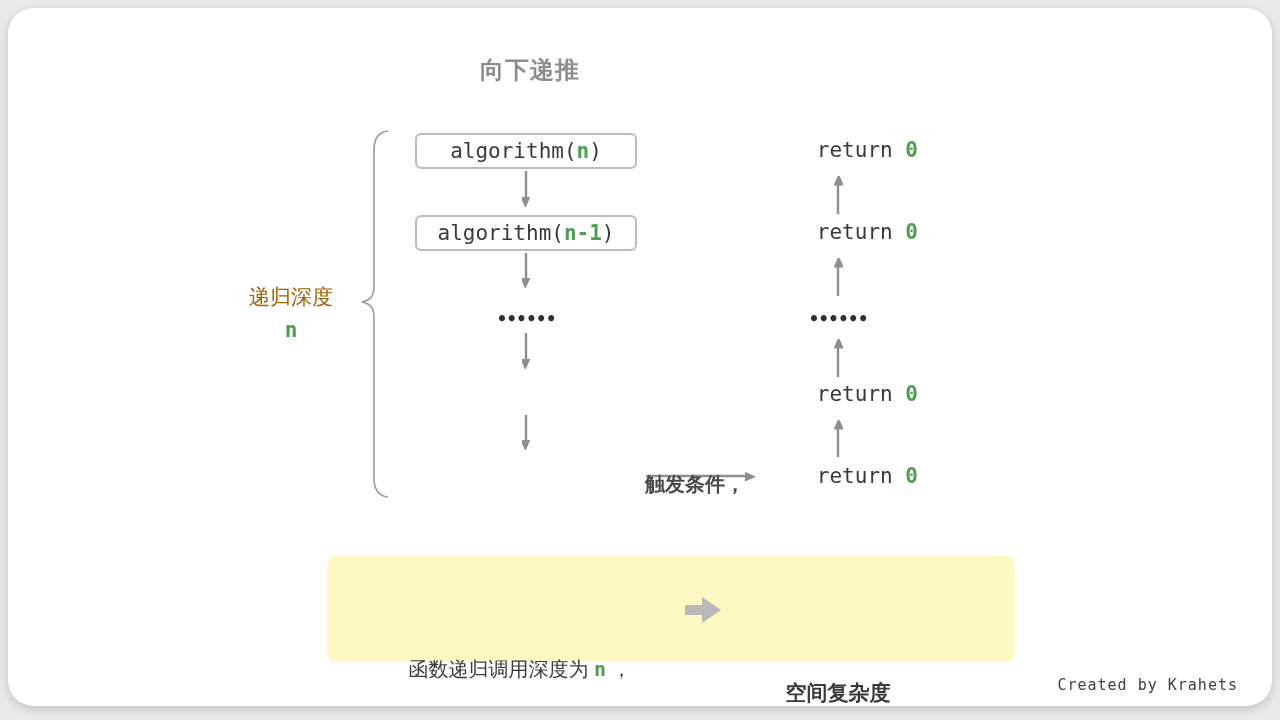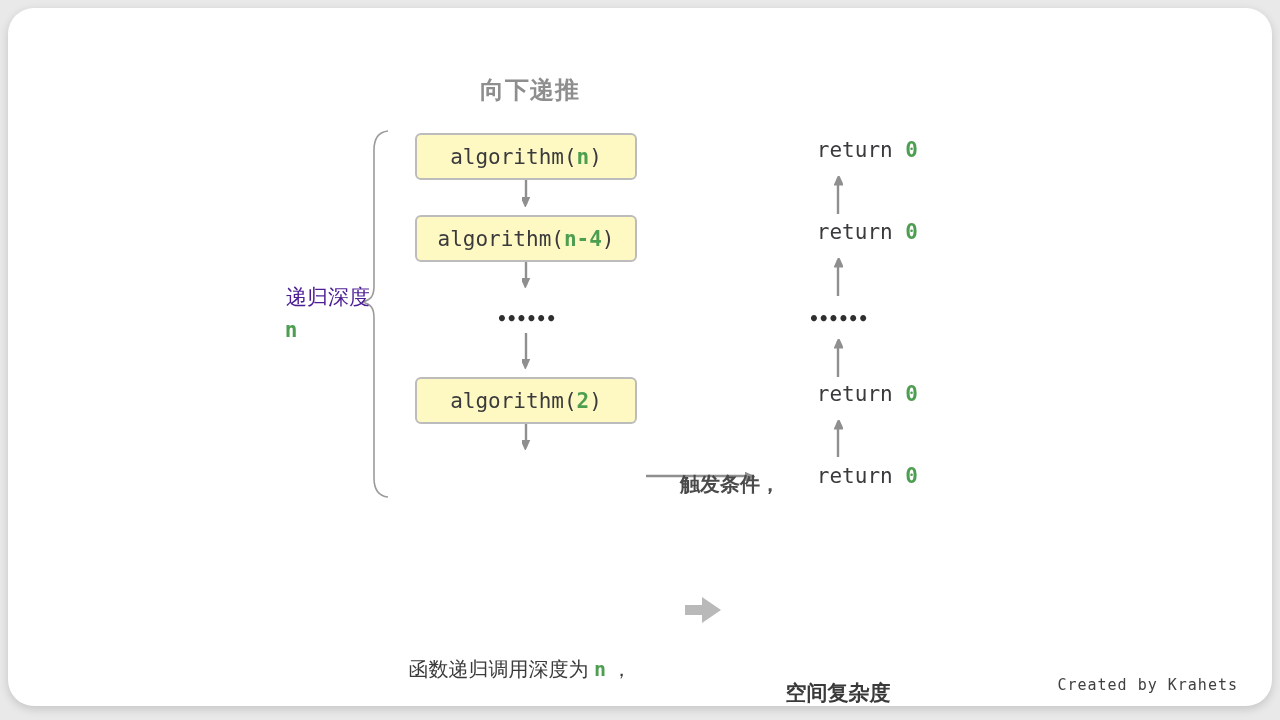--- a/index.html
+++ b/index.html
@@ -7,58 +7,58 @@
     position:relative; width:1280px; height:720px;
     background:#e9e9e9; overflow:hidden;
     font-family:"Liberation Sans", sans-serif;
   }
   .card {
     position:absolute; left:8px; top:8px; width:1264px; height:698px;
     background:#ffffff; border-radius:26px;
     box-shadow:0 3px 10px rgba(0,0,0,0.16);
   }
   .hdr {
-    position:absolute; width:220px; top:74px; text-align:center;
+    position:absolute; width:220px; top:54px; text-align:center;
     font-size:24px; font-weight:bold; color:#8e8e8e; letter-spacing:1px;
   }
   .callbox {
-    position:absolute; left:415px; width:222px; height:47px; box-sizing:border-box;
-    background:#fef9c3; border:2px solid #bcbcbc; border-radius:6px;
+    position:absolute; left:415px; width:222px; height:36px; box-sizing:border-box;
+    background:#ffffff; border:2px solid #bcbcbc; border-radius:6px;
     display:flex; align-items:center; justify-content:center;
     font-family:"DejaVu Sans Mono", monospace; font-size:21px; color:#3a3a3c;
     white-space:pre;
   }
   .green { color:#4e9e52; font-weight:bold; }
   .ret {
     position:absolute; left:758px; width:160px; text-align:right;
     font-family:"DejaVu Sans Mono", monospace; font-size:21px; line-height:24px;
     color:#3a3a3c; white-space:pre;
   }
   .dots {
     position:absolute; width:80px; top:309px; text-align:center;
     font-size:17px; font-weight:bold; letter-spacing:-1px; color:#2f2f2f;
     font-family:"DejaVu Sans", sans-serif;
   }
   .depth-label {
-    position:absolute; left:200px; top:283px; width:170px; text-align:right;
-    font-size:21px; color:#4c1d95;
+    position:absolute; left:206px; top:283px; width:170px; text-align:center;
+    font-size:21px; color:#a16207;
   }
   .depth-n {
     position:absolute; left:206px; top:318px; width:170px; text-align:center;
     font-family:"DejaVu Sans Mono", monospace; font-size:21px; font-weight:bold;
     color:#4e9e52;
   }
   .note {
-    position:absolute; left:680px; top:404px; width:130px;
+    position:absolute; left:645px; top:404px; width:130px;
     font-size:20px; font-weight:bold; color:#4a4a4a; line-height:32px;
     white-space:pre;
   }
   .summary {
-    position:absolute; left:327px; top:556px; width:628px; height:106px;
-    background:#ffffff; border-radius:10px;
+    position:absolute; left:327px; top:556px; width:688px; height:106px;
+    background:#fef9c3; border-radius:10px;
   }
   .sum-left {
     position:absolute; left:8px; top:13px; width:370px; text-align:center;
     font-size:20px; color:#3a3a3a; line-height:40px; white-space:pre;
   }
   .sum-left .code, .sum-right .code {
     font-family:"DejaVu Sans Mono", monospace;
   }
   .sum-arrow { position:absolute; left:356px; top:38px; }
   .sum-right {
@@ -104,22 +104,21 @@
 
     <path d="M388,131 C378,132 374,139 374,150 L374,286 C374,296 371,300 362,302 C371,304 374,308 374,318 L374,478 C374,489 378,496 388,497" fill="none" stroke="#9b9b9b" stroke-width="1.6"></path>
   </svg>
 
   <div class="hdr" style="left:420px">向下递推</div>
 
   <div class="depth-label">递归深度</div>
   <div class="depth-n">n</div>
 
   <div class="callbox" style="top:133px"><span><span>algorithm(</span><span class="green">n</span><span>)</span></span></div>
-  <div class="callbox" style="top:215px"><span><span>algorithm(</span><span class="green">n-4</span><span>)</span></span></div>
-  <div class="callbox" style="top:377px"><span><span>algorithm(</span><span class="green">2</span><span>)</span></span></div>
+  <div class="callbox" style="top:215px"><span><span>algorithm(</span><span class="green">n-1</span><span>)</span></span></div>
 
   <div class="dots" style="left:486px">••••••</div>
   <div class="dots" style="left:798px">••••••</div>
 
   <div class="ret" style="top:138px"><span>return </span><span class="green">0</span></div>
   <div class="ret" style="top:220px"><span>return </span><span class="green">0</span></div>
   <div class="ret" style="top:382px"><span>return </span><span class="green">0</span></div>
   <div class="ret" style="top:464px"><span>return </span><span class="green">0</span></div>
 
   <div class="note">

